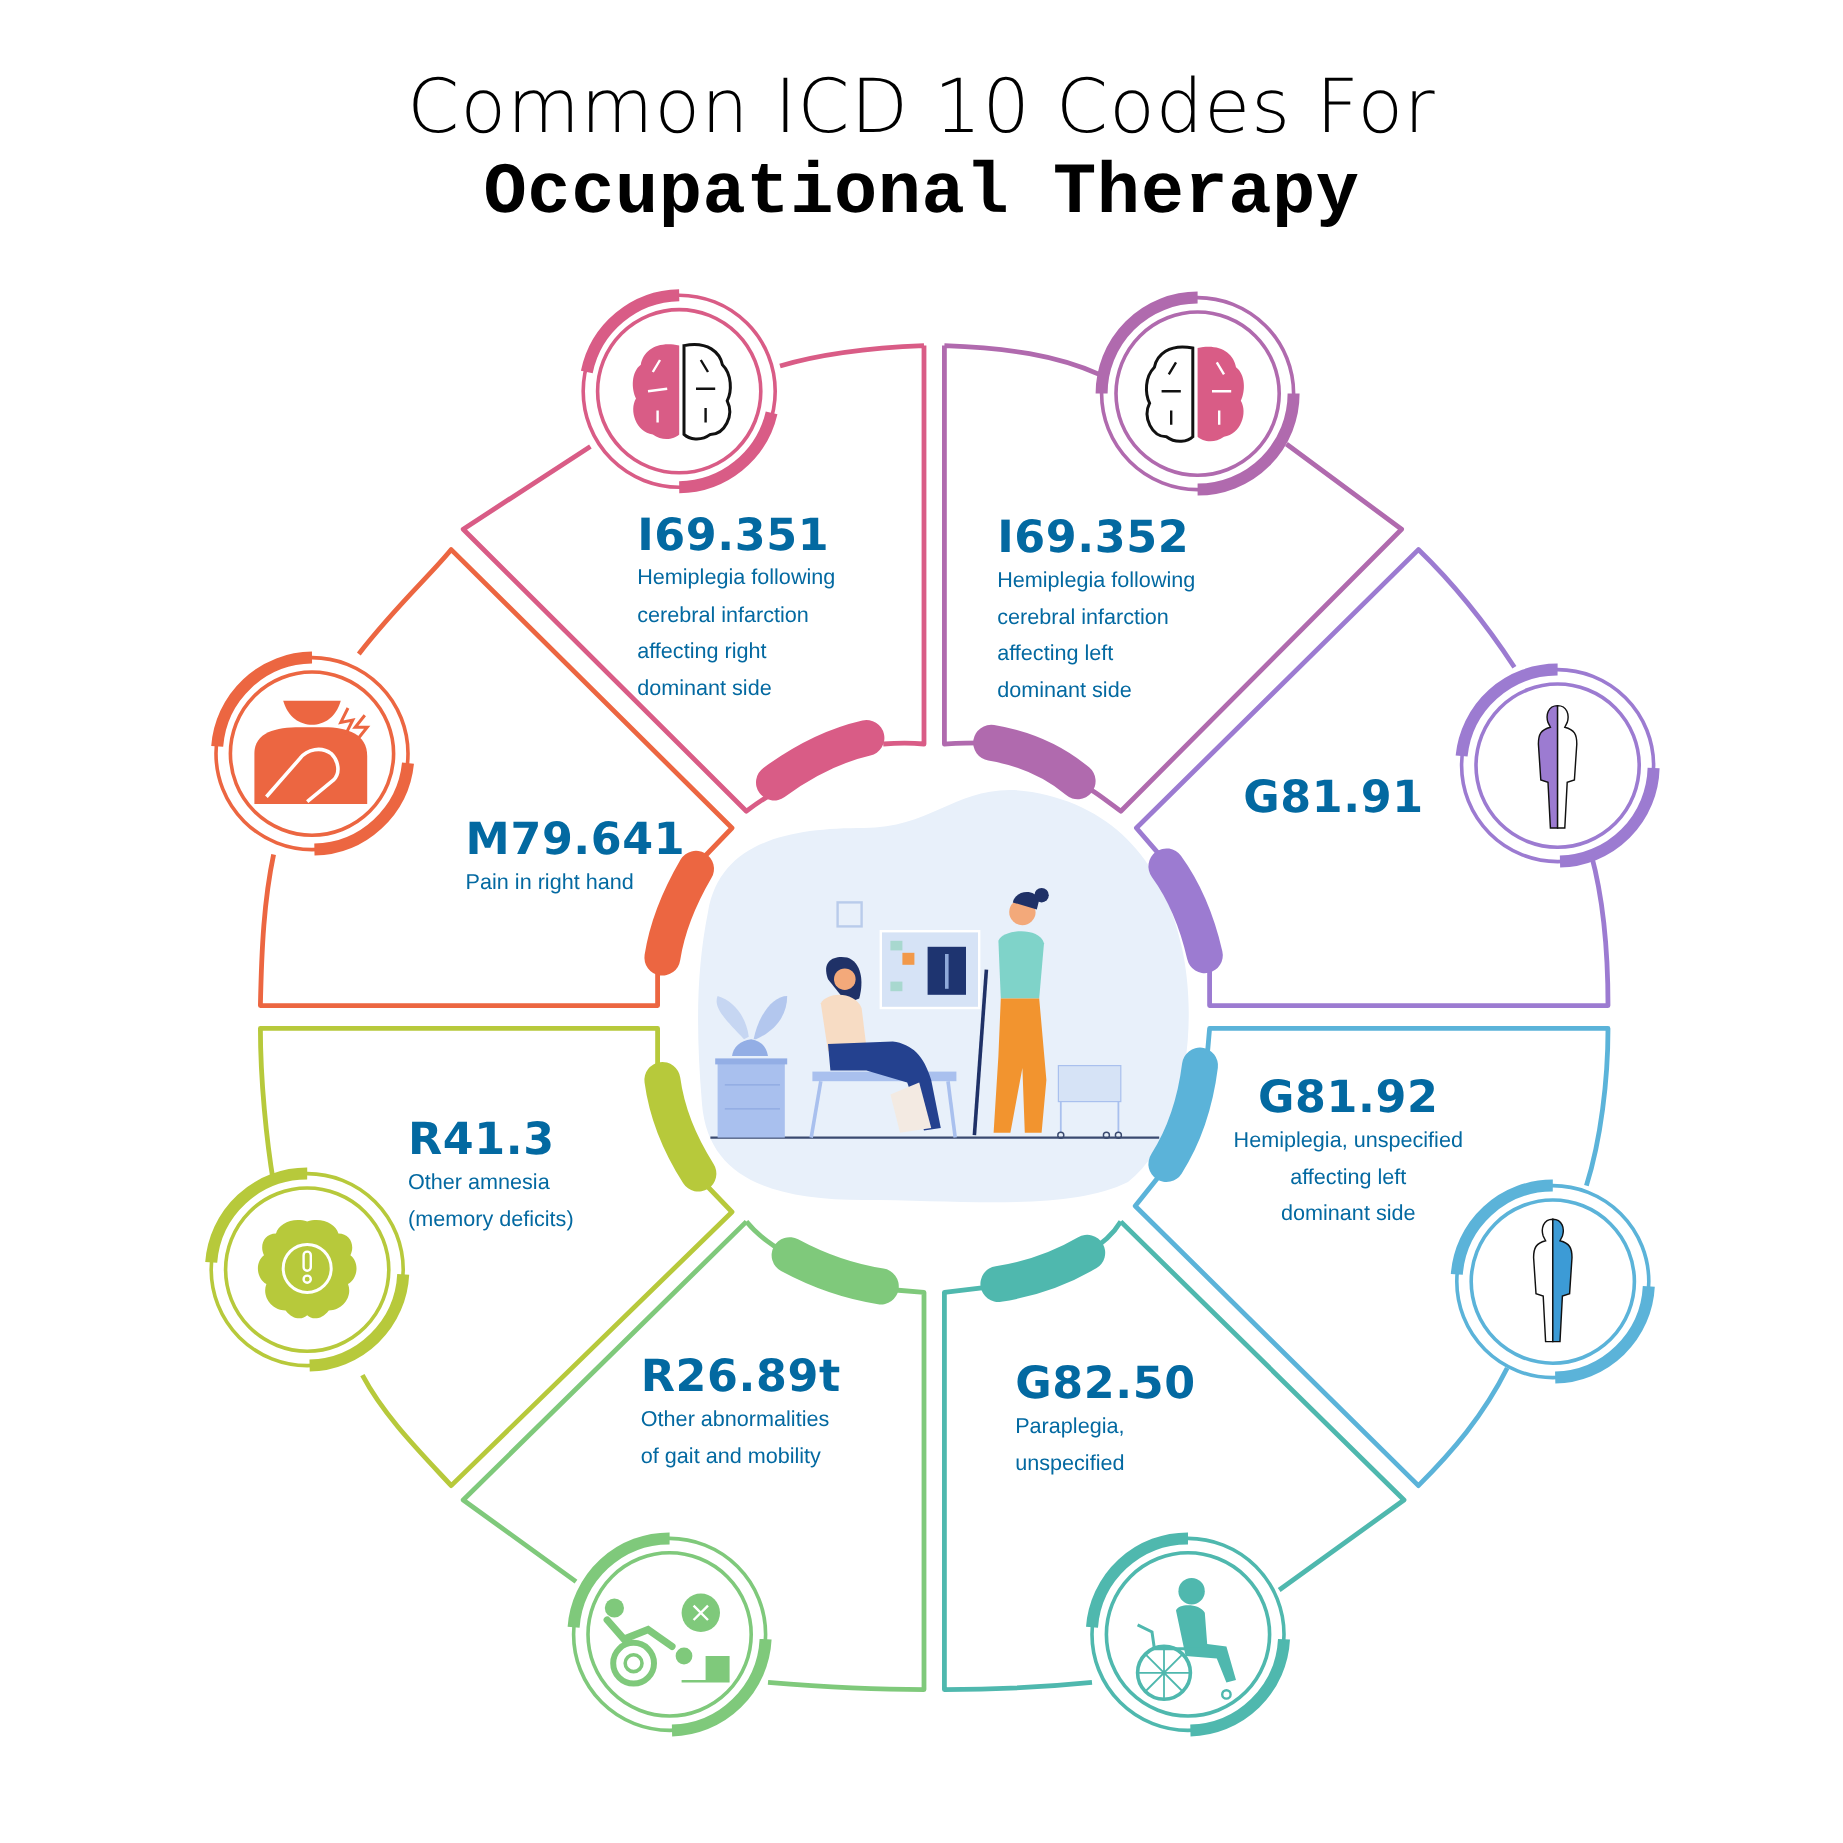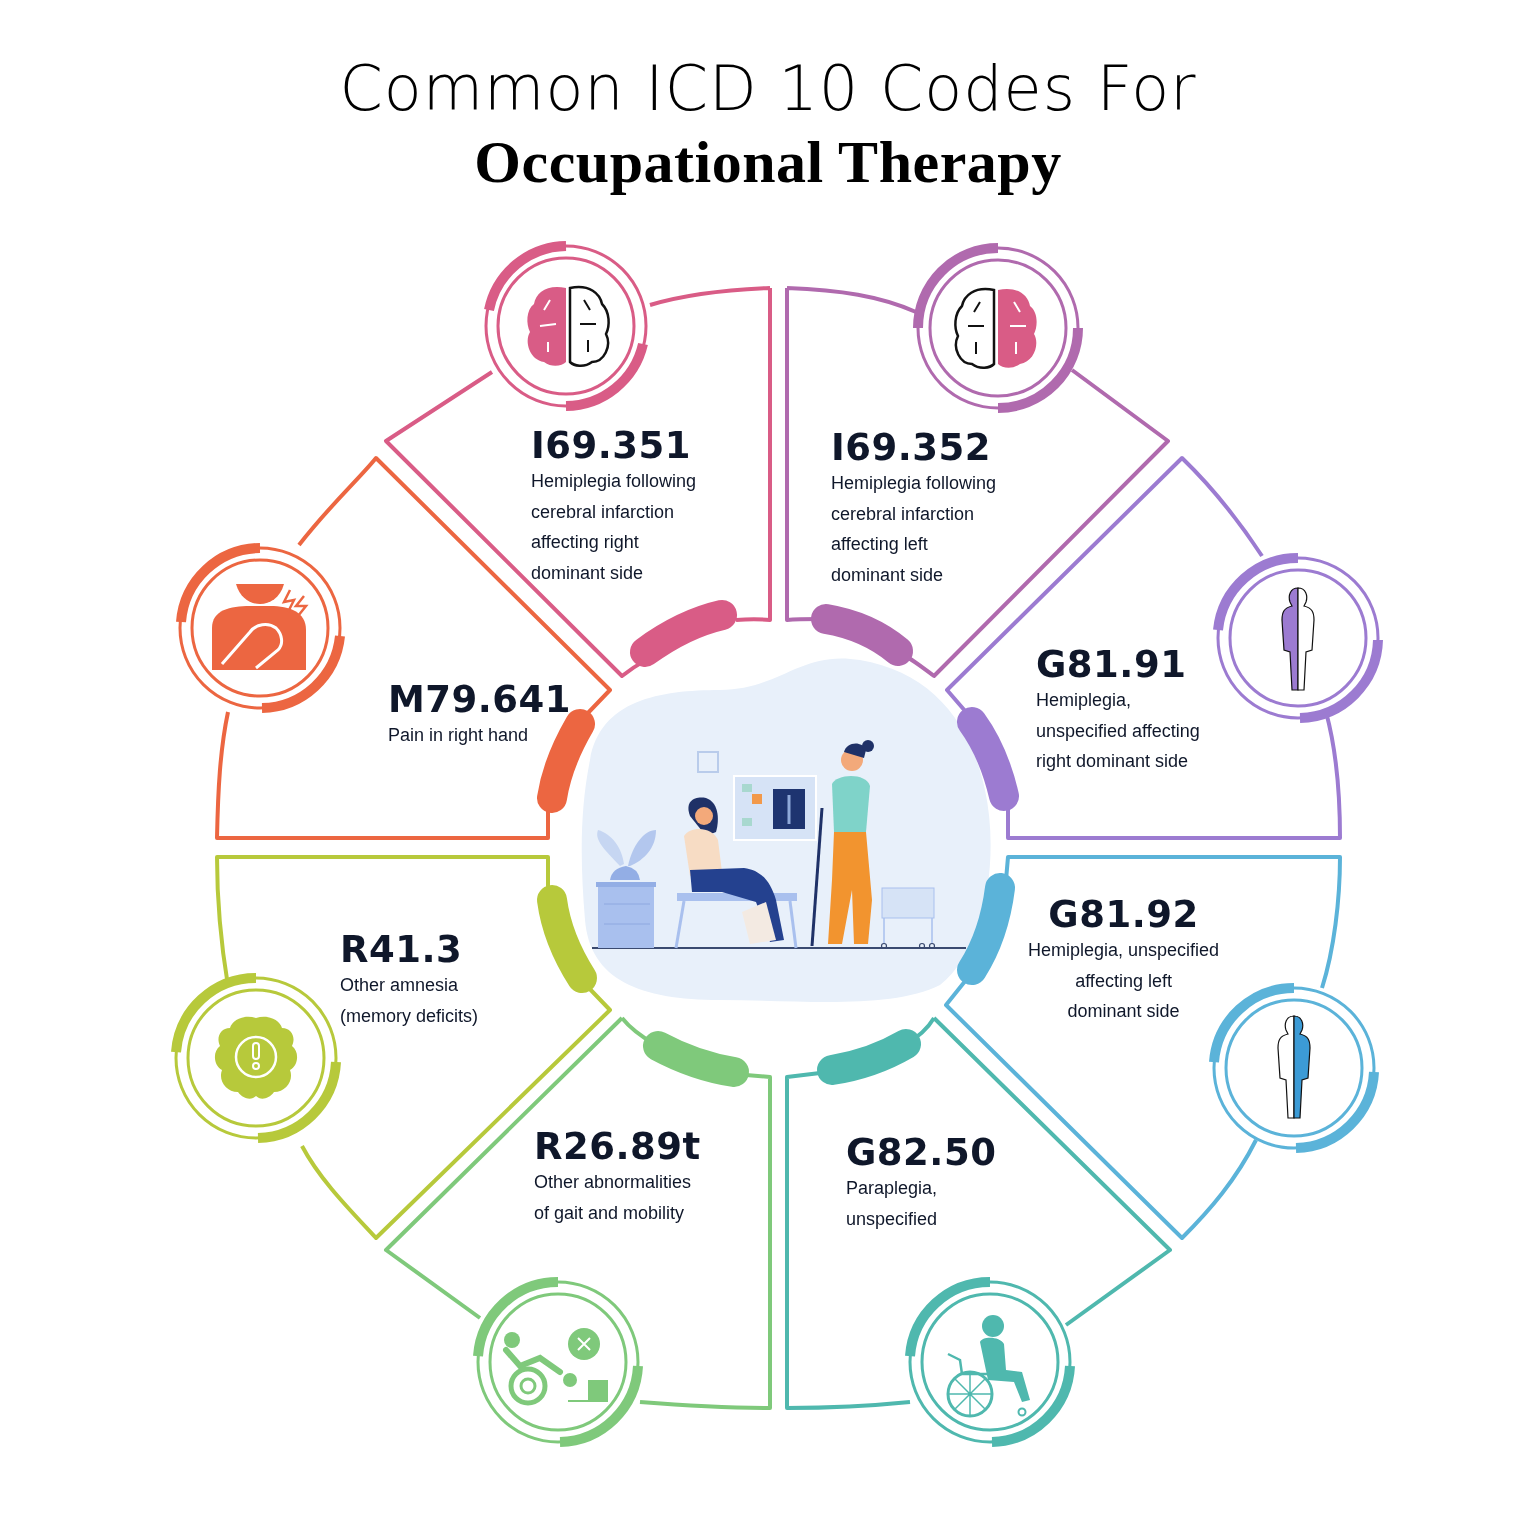--- a/index.html
+++ b/index.html
@@ -1,21 +1,21 @@
 <!DOCTYPE html>
 <html><head>
 <meta charset="utf-8">
 <style>
   html, body { margin: 0; padding: 0; background: #ffffff; }
   body { width: 1536px; height: 1536px; position: relative; overflow: hidden; font-family: "Liberation Sans", "DejaVu Sans", sans-serif; }
   .title { position: absolute; left: 0; width: 1536px; text-align: center; color: #000000; }
   .title-line1 { top: 52px; font-size: 62px; font-weight: 400; letter-spacing: 1px; font-family: "DejaVu Sans", sans-serif; font-weight: 200; }
-  .title-line2 { top: 128px; font-size: 60px; font-weight: 700; font-family: Liberation Serif, serif; letter-spacing: 0.5px; }
+  .title-line2 { top: 128px; font-size: 60px; font-weight: 700; font-family: Liberation Mono, monospace; letter-spacing: 0.5px; }
   svg.diagram { position: absolute; left: 0; top: 0; }
-  .entry { position: absolute; color: #0f172a; }
+  .entry { position: absolute; color: #0369a1; }
   .entry .code { font-family: "DejaVu Sans", sans-serif; font-weight: 700; font-size: 37px; line-height: 40px; letter-spacing: 0.5px; }
   .entry .desc { font-family: Liberation Sans, sans-serif; font-size: 18px; line-height: 30.5px; white-space: pre-line; }
 </style>
 </head>
 <body>
 
 <div class="title title-line1">Common ICD 10 Codes For</div>
 <div class="title title-line2">Occupational Therapy</div>
 
 <svg class="diagram" width="1536" height="1536" viewBox="0 0 1536 1536">
@@ -231,23 +231,20 @@
 cerebral infarction
 affecting left
 dominant side</div>
 </div>
 <div class="entry" style="left:340px; top:680px;margin-left:48px;">
   <div class="code">M79.641</div>
   <div class="desc">Pain in right hand</div>
 </div>
 <div class="entry" style="left:1036px; top:645px;">
   <div class="code">G81.91</div>
-  <div class="desc">Hemiplegia,
-unspecified affecting
-right dominant side</div>
 </div>
 <div class="entry" style="left:340px; top:930px;">
   <div class="code">R41.3</div>
   <div class="desc">Other amnesia
 (memory deficits)</div>
 </div>
 <div class="entry" style="left:1028px; top:895px;text-align:center;">
   <div class="code">G81.92</div>
   <div class="desc">Hemiplegia, unspecified
 affecting left

